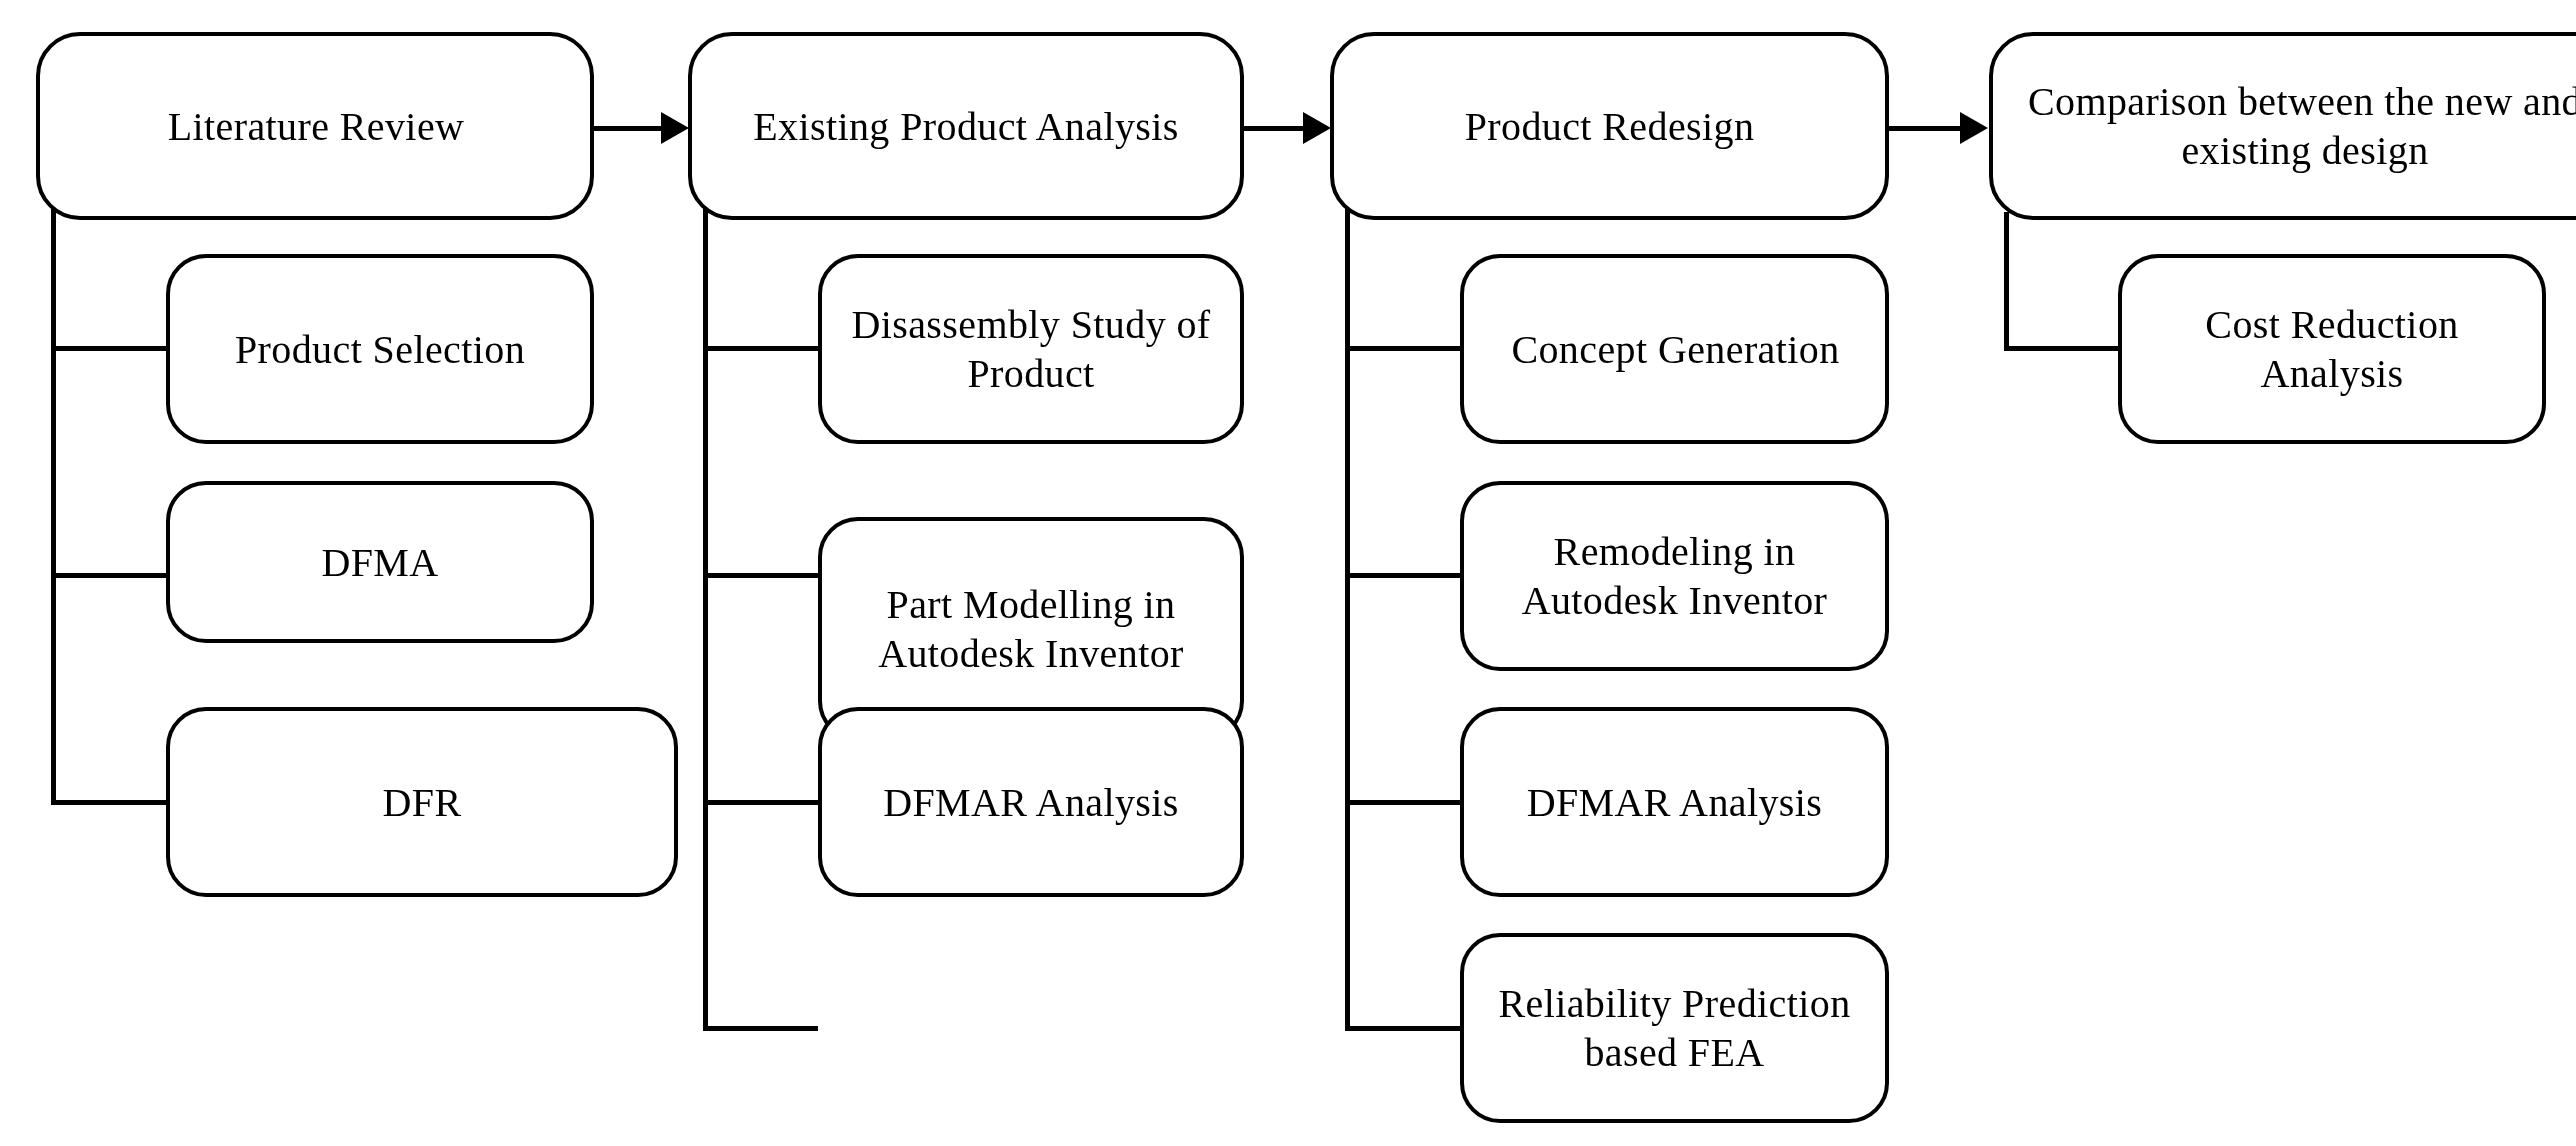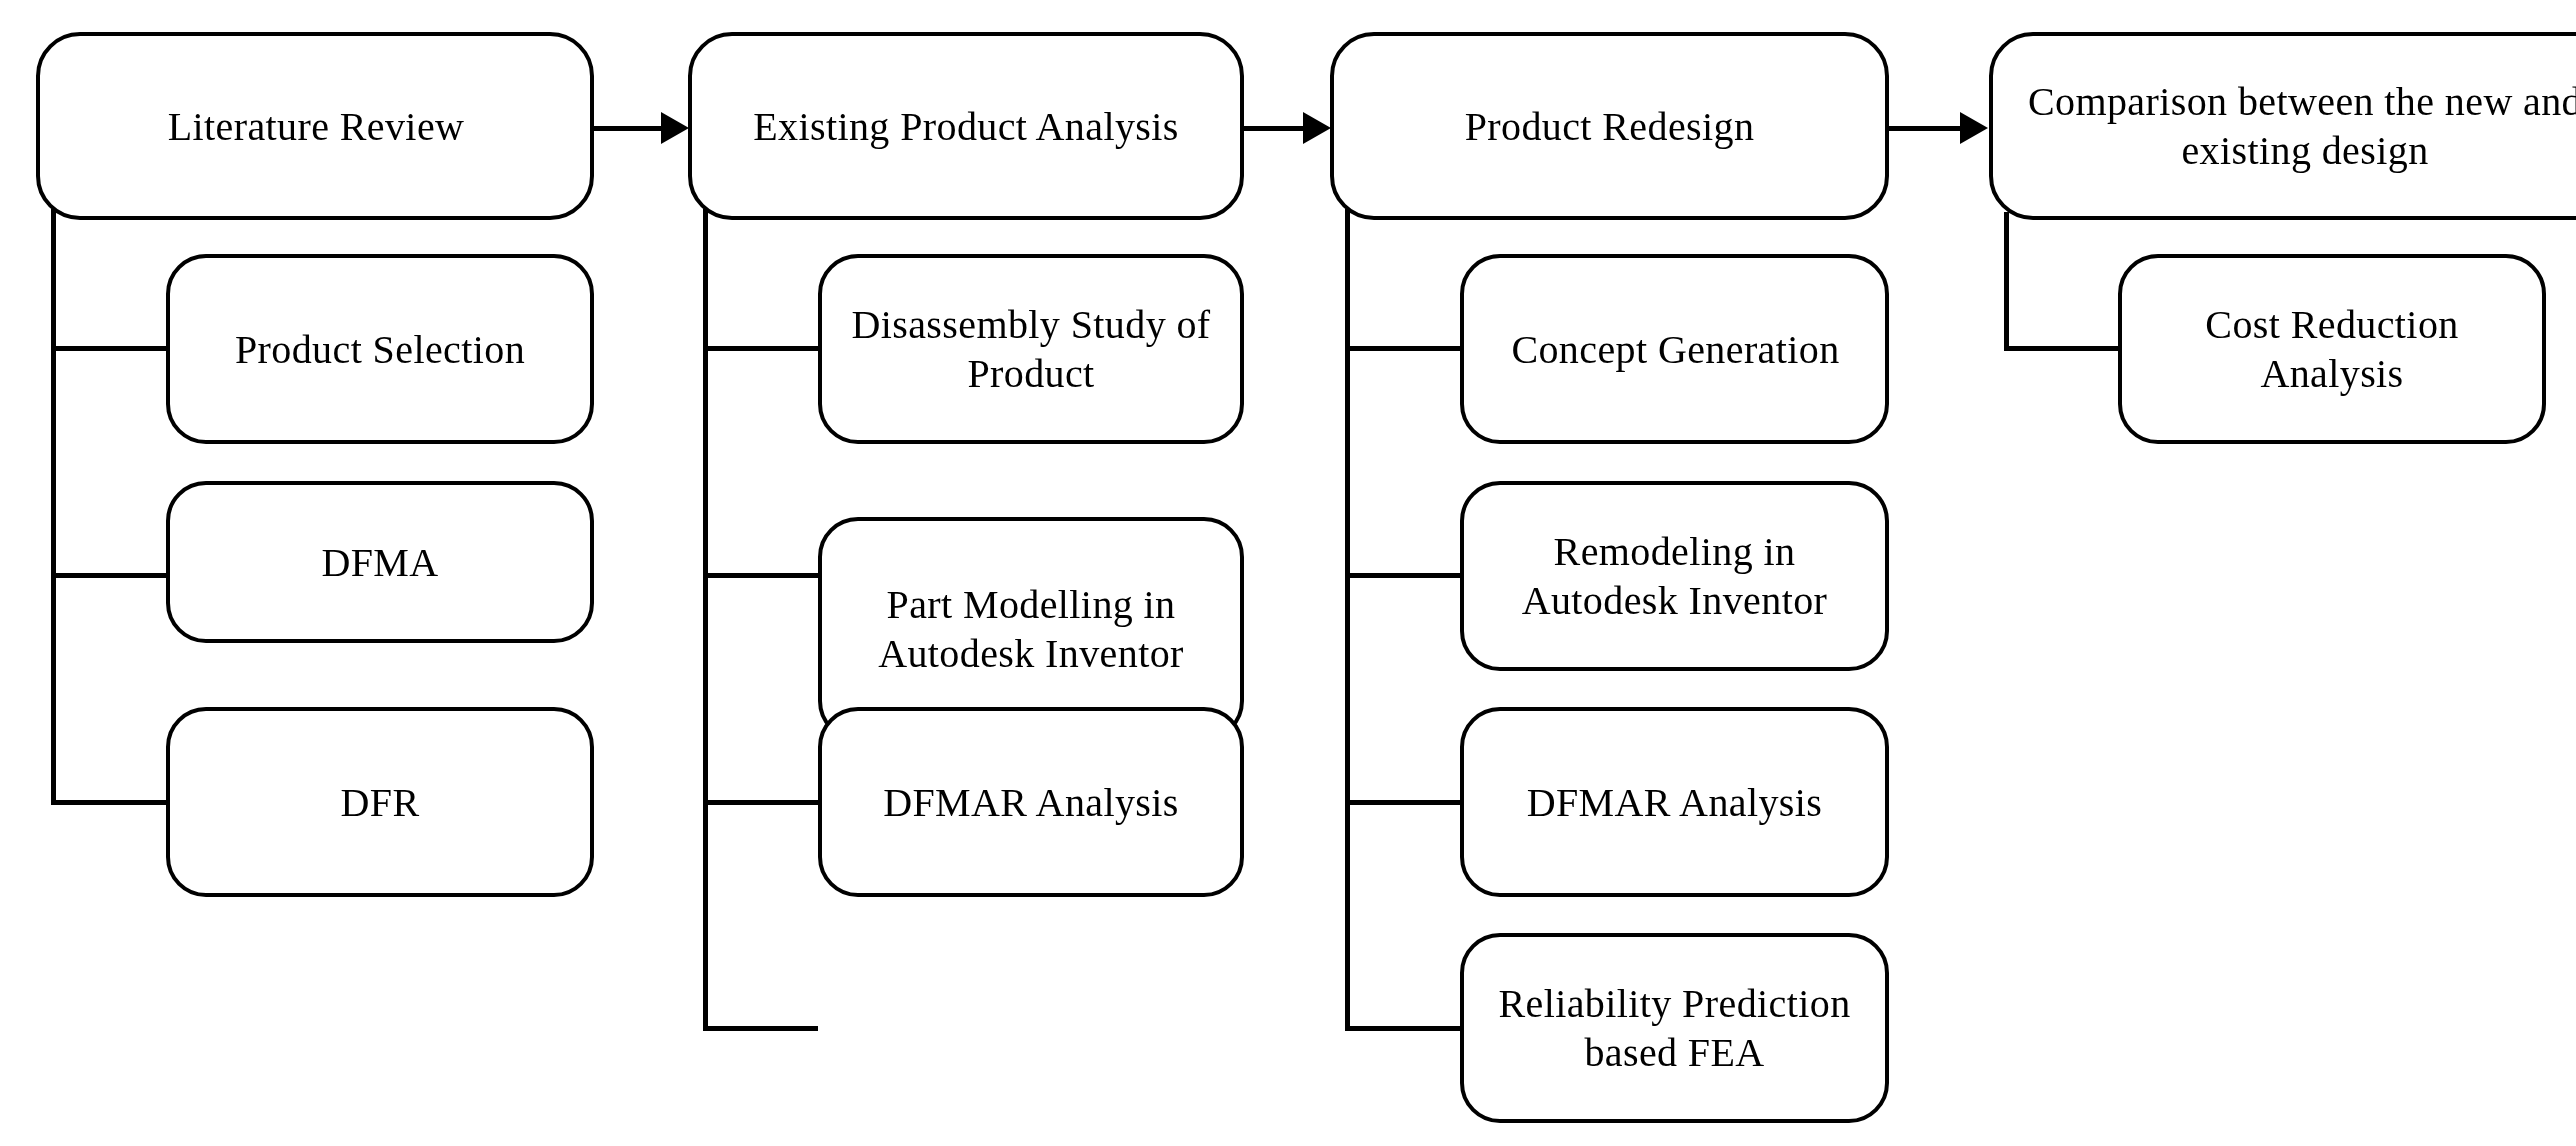--- a/index.html
+++ b/index.html
@@ -32,21 +32,21 @@
     border-left:28.5px solid #000000;
   }
   
   #h1{left:36px;top:32px;width:558px;height:188px;padding-left:21px;}
   #h2{left:688px;top:32px;width:556px;height:188px;}
   #h3{left:1330px;top:32px;width:559px;height:188px;}
   #h4{left:1989px;top:32px;width:632px;height:188px;}
   
   #c1a{left:166px;top:254px;width:428px;height:190px;}
   #c1b{left:166px;top:481px;width:428px;height:162px;}
-  #c1c{left:166px;top:707px;width:428px;height:190px;}
+  #c1c{left:166px;top:707px;width:512px;height:190px;}
   
   #c2a{left:818px;top:254px;width:426px;height:190px;}
   #c2b{left:818px;top:481px;width:426px;height:224px;margin-top:36px;}
   #c2c{left:818px;top:707px;width:426px;height:190px;}
   #c2d{left:818px;top:933px;width:426px;height:190px;}
   
   #c3a{left:1460px;top:254px;width:429px;height:190px;padding-left:24px;}
   #c3b{left:1460px;top:481px;width:429px;height:190px;}
   #c3c{left:1460px;top:707px;width:429px;height:190px;}
   #c3d{left:1460px;top:933px;width:429px;height:190px;}

